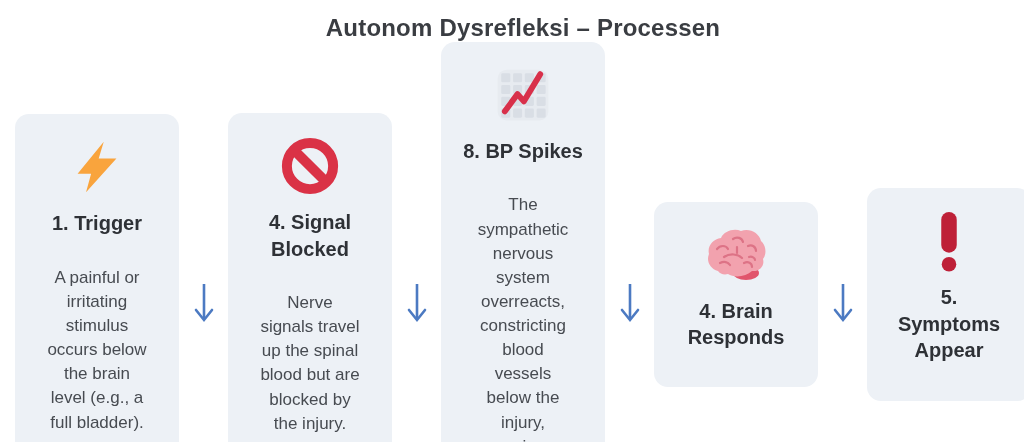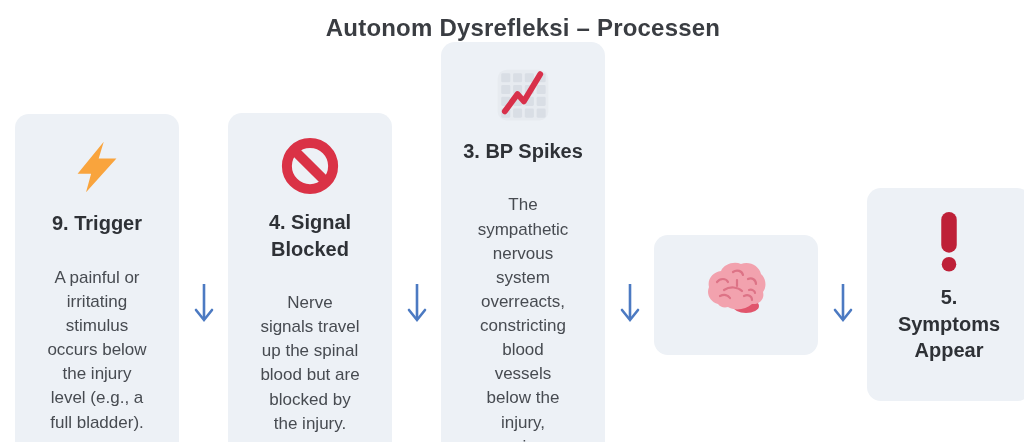--- a/index.html
+++ b/index.html
@@ -79,22 +79,22 @@
   <h1 class="title">Autonom Dysrefleksi – Processen</h1>
 
   <div class="flow">
 
     <div class="card">
       <div class="icon-wrap">
         <svg width="54" height="60" viewBox="0 0 64 64" aria-hidden="true">
           <path d="M40 2 L9 40 H25 L19 62 L55 22 H34 Z" fill="#f9a43d"></path>
         </svg>
       </div>
-      <h2 class="card-heading">9. Trigger</h2>
-      <p class="card-body">A painful or irritating stimulus occurs below the injury level (e.g., a full bladder).</p>
+      <h2 class="card-heading">1. Trigger</h2>
+      <p class="card-body">A painful or irritating stimulus occurs below the brain level (e.g., a full bladder).</p>
     </div>
 
     <div class="arrow-cell">
       <svg width="22" height="42" viewBox="0 0 22 42" aria-hidden="true">
         <path d="M11 2 V36" stroke="#4c7ac2" stroke-width="2.6" fill="none"></path>
         <path d="M3 28 L11 38 L19 28" stroke="#4c7ac2" stroke-width="2.6" fill="none" stroke-linecap="round"></path>
       </svg>
     </div>
 
     <div class="card">
@@ -134,21 +134,21 @@
               <rect x="34" y="34" width="10" height="10" rx="1.5"></rect>
               <rect x="47" y="34" width="10" height="10" rx="1.5"></rect>
             <rect x="8" y="47" width="10" height="10" rx="1.5"></rect>
               <rect x="21" y="47" width="10" height="10" rx="1.5"></rect>
               <rect x="34" y="47" width="10" height="10" rx="1.5"></rect>
               <rect x="47" y="47" width="10" height="10" rx="1.5"></rect>
           </g>
           <path d="M12 50 L26 31 L33 39 L51 9" stroke="#d8304a" stroke-width="6.5" fill="none" stroke-linecap="round" stroke-linejoin="round"></path>
         </svg>
       </div>
-      <h2 class="card-heading">3. BP Spikes</h2>
+      <h2 class="card-heading">8. BP Spikes</h2>
       <p class="card-body">The sympathetic nervous system overreacts, constricting blood vessels below the injury, causing a dangerous BP spike.</p>
     </div>
 
     <div class="arrow-cell">
       <svg width="22" height="42" viewBox="0 0 22 42" aria-hidden="true">
         <path d="M11 2 V36" stroke="#4c7ac2" stroke-width="2.6" fill="none"></path>
         <path d="M3 28 L11 38 L19 28" stroke="#4c7ac2" stroke-width="2.6" fill="none" stroke-linecap="round"></path>
       </svg>
     </div>
 
@@ -162,20 +162,22 @@
             <path d="M20 30 C26 26 34 27 38 31"></path>
             <path d="M29 12 C33 9 38 11 39 15"></path>
             <path d="M44 19 C48 17 52 20 52 24"></path>
             <path d="M16 36 C20 34 24 35 26 38"></path>
             <path d="M40 36 C44 34 48 36 48 40"></path>
             <path d="M33 20 L33 26"></path>
             <path d="M45 30 C48 29 51 31 51 33"></path>
           </g>
         </svg>
       </div>
+      <h2 class="card-heading">4. Brain
+Responds</h2>
     </div>
 
     <div class="arrow-cell">
       <svg width="22" height="42" viewBox="0 0 22 42" aria-hidden="true">
         <path d="M11 2 V36" stroke="#4c7ac2" stroke-width="2.6" fill="none"></path>
         <path d="M3 28 L11 38 L19 28" stroke="#4c7ac2" stroke-width="2.6" fill="none" stroke-linecap="round"></path>
       </svg>
     </div>
 
     <div class="card">

